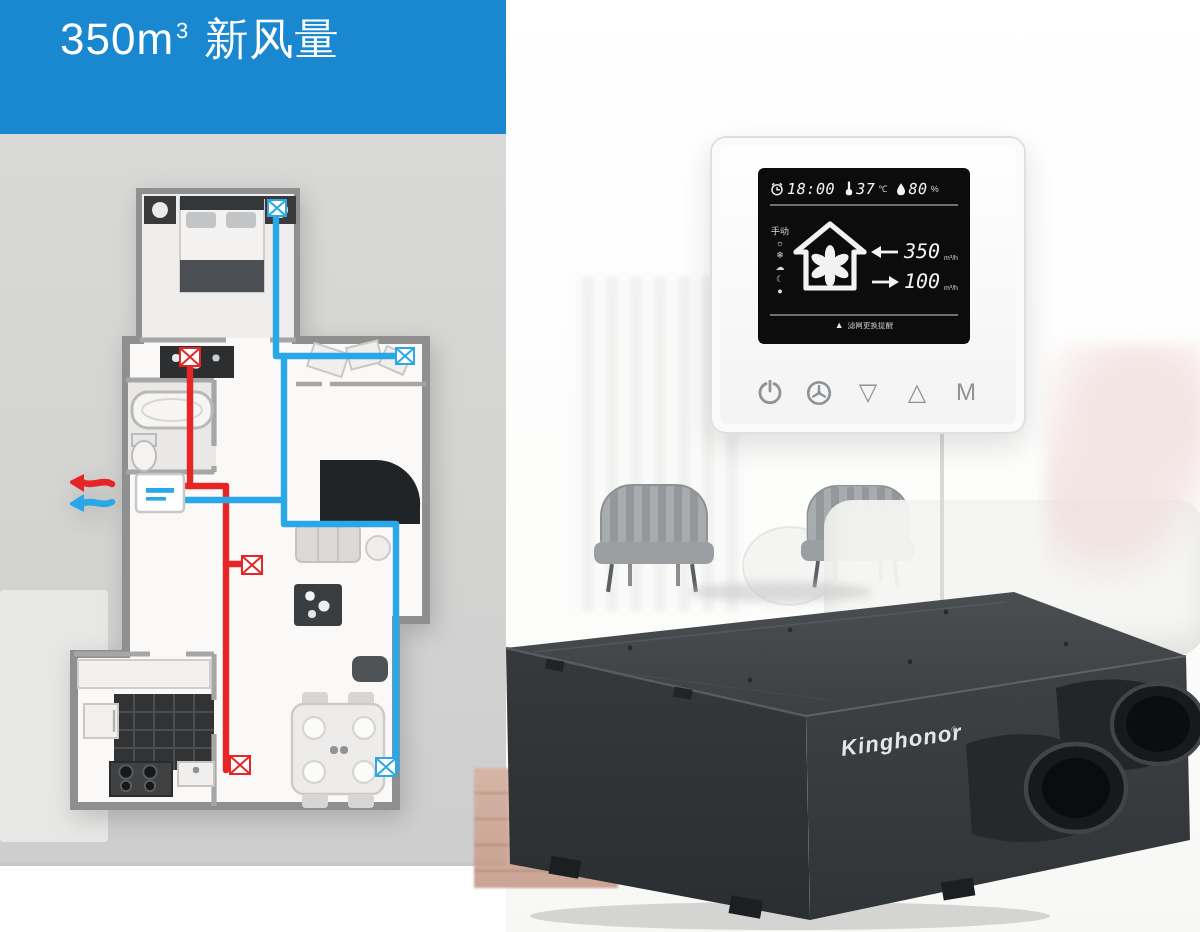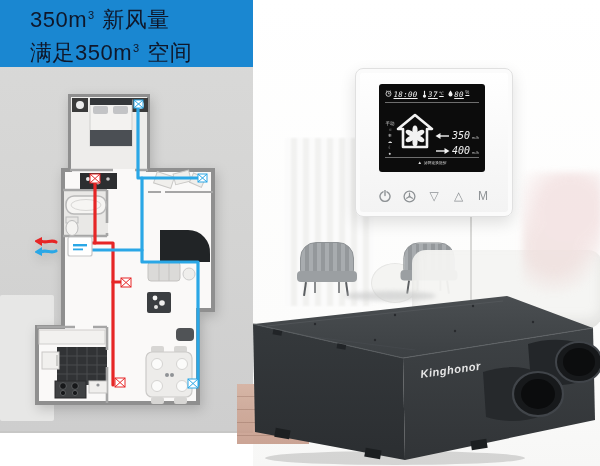--- a/index.html
+++ b/index.html
@@ -38,38 +38,38 @@
      background:radial-gradient(circle at 60% 30%,#f1dcdc 0 30%,transparent 60%),
                 radial-gradient(circle at 40% 62%,#eedcda 0 26%,transparent 55%);}
   .wood-floor{position:absolute;left:237px;top:384px;width:72px;height:60px;opacity:.9;
      background:linear-gradient(180deg,#d7b3a2,#c69b8a),
                 repeating-linear-gradient(180deg,transparent 0 12px,rgba(110,70,50,.22) 12px 13px);
      background-blend-mode:multiply;filter:blur(.5px);}
   .conduit{position:absolute;left:470px;top:216px;width:2px;height:96px;background:#d9d9d7;}
 
   
   .banner{position:absolute;left:0;top:0;width:253px;height:67px;background:#1a87d1;
-     color:#0f172a;padding:5px 0 0 30px;font-size:22px;line-height:29px;letter-spacing:.5px;}
+     color:#ffffff;padding:5px 0 0 30px;font-size:22px;line-height:29px;letter-spacing:.5px;}
   .banner .sup{font-size:11px;position:relative;top:-8px;margin:0 1px;}
 
   
   .floorplan{position:absolute;left:35px;top:75px;filter:drop-shadow(2px 4px 6px rgba(0,0,0,.18));}
 
   
   .thermostat{position:absolute;left:355px;top:68px;width:158px;height:149px;border-radius:8px;
      background:linear-gradient(180deg,#ffffff,#f3f3f3);border:1px solid #e0e0e0;
      box-shadow:0 6px 16px rgba(0,0,0,.12), inset 0 0 0 4px #fbfbfb;}
   .lcd{position:absolute;left:23px;top:15px;width:106px;height:88px;background:#0c0c0c;
      border-radius:3px;color:#f2f2f2;padding:4px 6px 3px;}
   .lcd-top{display:flex;align-items:center;gap:4px;font-size:7.5px;height:12px;}
-  .lcd-top .grp{display:flex;gap:1.5px;white-space:nowrap;text-decoration:underline;}
+  .lcd-top .grp{display:flex;align-items:center;gap:1.5px;white-space:nowrap;}
   .seg-num{font-family:"DejaVu Sans Mono",monospace;font-style:italic;letter-spacing:.3px;}
   .lcd-top .u{font-size:4.5px;color:#cfcfcf;}
   .lcd-sep{border-top:1px solid #6e6e6e;margin:2px 0 1px;}
-  .lcd-mid{display:flex;align-items:flex-end;height:52px;}
+  .lcd-mid{display:flex;align-items:center;height:52px;}
   .mode-col{width:11px;display:flex;flex-direction:column;align-items:center;gap:1px;
      font-size:4.5px;color:#dcdcdc;line-height:5px;padding-top:1px;}
   .house-wrap{width:42px;padding-top:3px;}
   .flow-col{flex:1;display:flex;flex-direction:column;gap:4px;padding-top:7px;}
   .flow-row{display:flex;align-items:center;gap:2px;}
   .flow-num{font-family:"DejaVu Sans Mono",monospace;font-style:italic;font-size:10px;}
   .flow-unit{font-size:3.5px;color:#cfcfcf;align-self:flex-end;padding-bottom:1px;}
   .lcd-bot{border-top:1px solid #6e6e6e;margin-top:1px;padding-top:2px;display:flex;
      justify-content:center;align-items:center;gap:2px;font-size:3.8px;color:#cfcfcf;}
   .warn-tri{font-size:4.5px;color:#e9e9e9;line-height:4px;}
@@ -114,21 +114,20 @@
     </div>
     <div class="sofa" style="left:159px;"></div>
     <div class="rug-shadow" style="left:91px;"></div>
     <div class="plant" style="left:269px;"></div>
   </div>
   <div class="wood-floor"></div>
   <div class="conduit"></div>
 
   <div class="banner">
     <div><span>350m</span><span class="sup">3</span><span> 新风量</span></div>
-    <div><span>满足350m</span><span class="sup">3</span><span> 空间</span></div>
   </div>
 
   <svg class="floorplan" width="195" height="335" viewBox="0 0 195 335">
 
     <path d="M35,21 H113 V95 H178 V235 H163 V328 H2 V252 H28 V95 H35 Z" fill="#faf9f8" stroke="#8f8f8f" stroke-width="4" stroke-linejoin="miter"></path>
 
     <rect x="36" y="22" width="76" height="72" fill="#eeedeb"></rect>
     <rect x="29" y="116" width="44" height="46" fill="#e9e8e6"></rect>
     <rect x="22" y="272" width="50" height="38" fill="#313335"></rect>
     <g stroke="#4b4d4f" stroke-width="1">
@@ -315,21 +314,21 @@
                 <polygon points="5.5,1 0.5,4 5.5,7" fill="#f2f2f2"></polygon>
               </svg>
             <span class="flow-num">350</span>
             <span class="flow-unit">m³/h</span>
           </div>
           <div class="flow-row">
             <svg width="15" height="8" viewBox="0 0 15 8">
                 <path d="M1,4 H10" stroke="#f2f2f2" stroke-width="1.4"></path>
                 <polygon points="9.5,1 14.5,4 9.5,7" fill="#f2f2f2"></polygon>
               </svg>
-            <span class="flow-num">400</span>
+            <span class="flow-num">100</span>
             <span class="flow-unit">m³/h</span>
           </div>
         </div>
       </div>
       <div class="lcd-bot">
         <span class="warn-tri">▲</span>
         <span>滤网更换提醒</span>
       </div>
     </div>
     <div class="btn-row">

